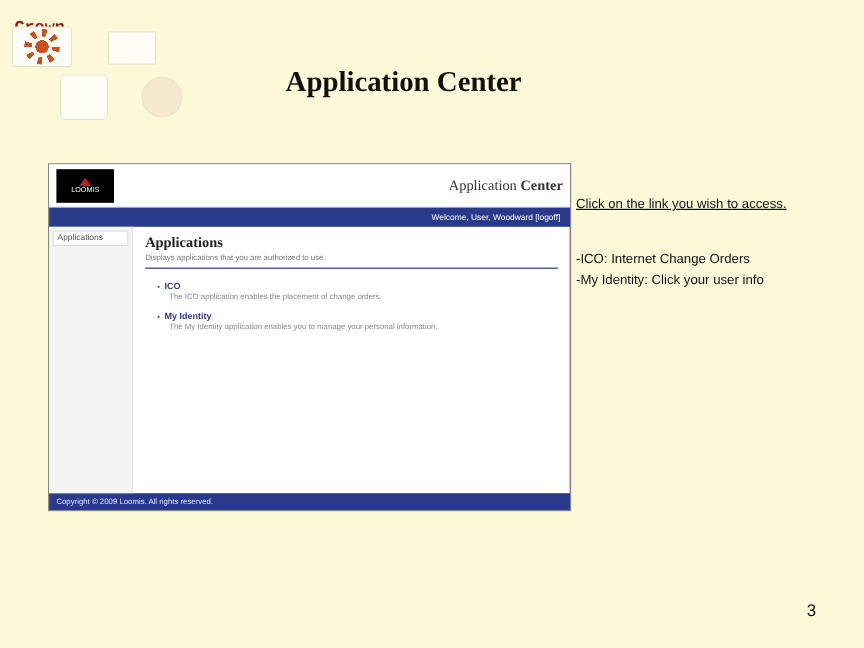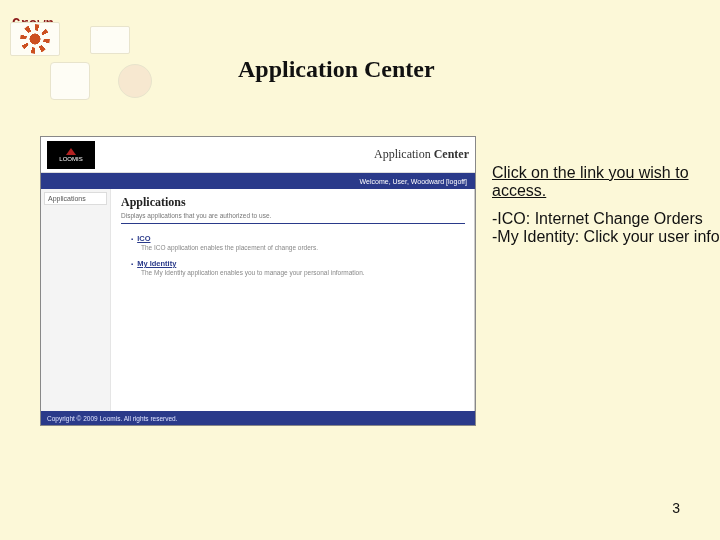--- a/index.html
+++ b/index.html
@@ -130,41 +130,40 @@
     color:#777;
     margin-bottom:4px;
   }
   .hr-blue { height:1px; background:#2a3a8a; margin:4px 0 10px; }
   .app-list { margin-left: 10px; }
   .app-item { margin-bottom: 8px; }
   .app-link {
     color:#2a3a8a;
     font-size:7.5px;
     font-weight:bold;
-    text-decoration:underline;
     cursor:pointer;
   }
   .app-link::before {
     content:"▪"; color:#2a3a8a; margin-right:4px; font-size:6px; text-decoration:none; display:inline-block;
   }
   .app-desc {
     font-size:6.5px; color:#888; margin-left:10px; margin-top:1px;
   }
   .ss-foot {
     height:14px;
     background:#2a3a8a;
     color:#dfe4ff;
     font-size:6.5px;
     display:flex; align-items:center;
     padding:0 6px;
   }
   .annot {
     position:absolute;
-    left: 492px;
-    font-size: 16px;
+    left: 480px;
+    font-size: 11px;
     color:#111;
   }
   .annot-1 { top: 164px; text-decoration: underline; }
   .annot-2 { top: 210px; }
   .annot-3 { top: 228px; }
   .page-num {
     position:absolute;
     right: 40px; bottom: 24px;
     font-size: 14px;
     color:#111;

